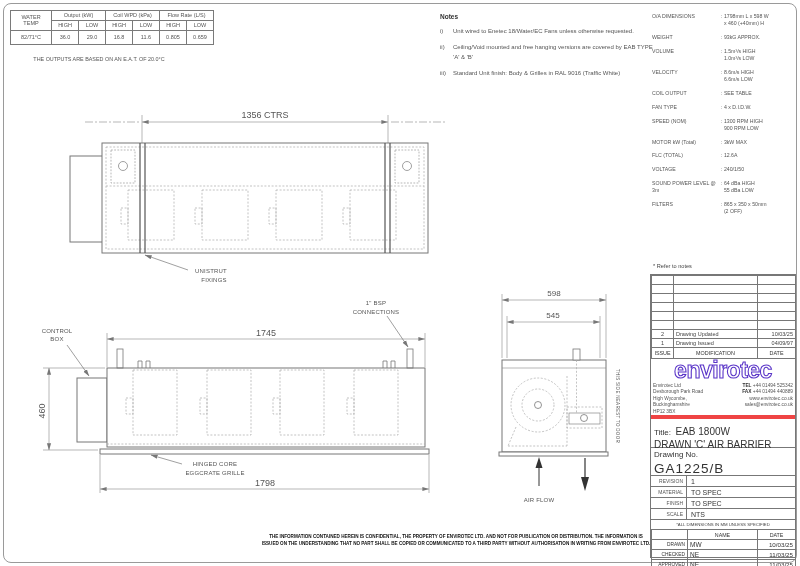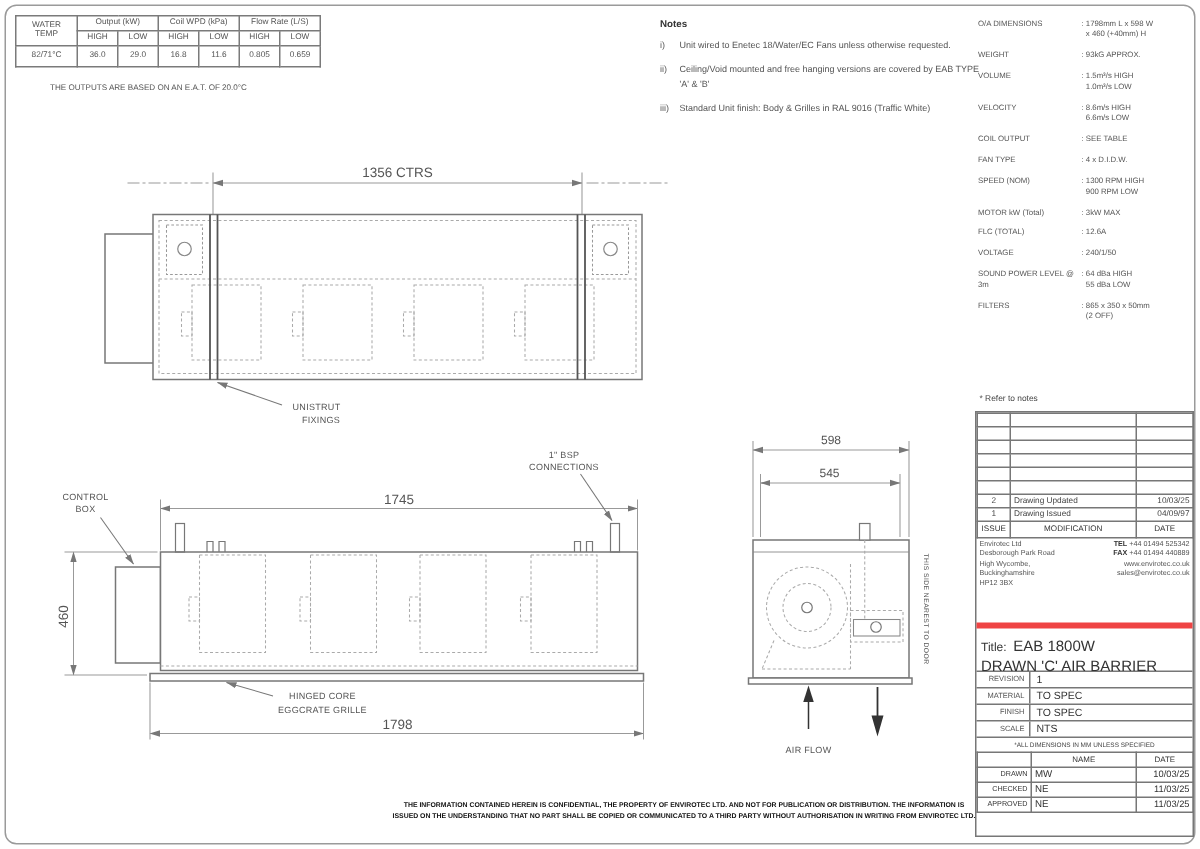--- a/index.html
+++ b/index.html
@@ -248,20 +248,21 @@
       </tr>
       <tr class="rev-head">
         <td>ISSUE</td>
         <td>MODIFICATION</td>
         <td>DATE</td>
       </tr>
     </tbody>
       </table>
 
     <div class="logo-sec">
+      <span class="logo">envirotec</span>
       <div class="addr-row">
         <div class="addr-left">
           <div>Envirotec Ltd</div>
           <div>Desborough Park Road</div>
           <div>High Wycombe,</div>
           <div>Buckinghamshire</div>
           <div>HP12 3BX</div>
         </div>
         <div class="addr-right">
           <div><span class="bl">TEL</span><span> +44 01494 525342</span></div>
@@ -270,20 +271,24 @@
           <div>sales@envirotec.co.uk</div>
         </div>
       </div>
     </div>
 
     <div class="title-sec">
       <div><span class="t-label">Title:</span> <span class="t-main">EAB 1800W</span></div>
       <div class="t-main">DRAWN 'C' AIR BARRIER</div>
     </div>
 
+    <div class="dno-sec">
+      <div class="dno-label">Drawing No.</div>
+      <div class="dno">GA1225/B</div>
+    </div>
 
     <div class="f-row">
         <div class="f-label">REVISION</div>
         <div class="f-value">1</div>
       </div>
     <div class="f-row">
         <div class="f-label">MATERIAL</div>
         <div class="f-value">TO SPEC</div>
       </div>
     <div class="f-row">

